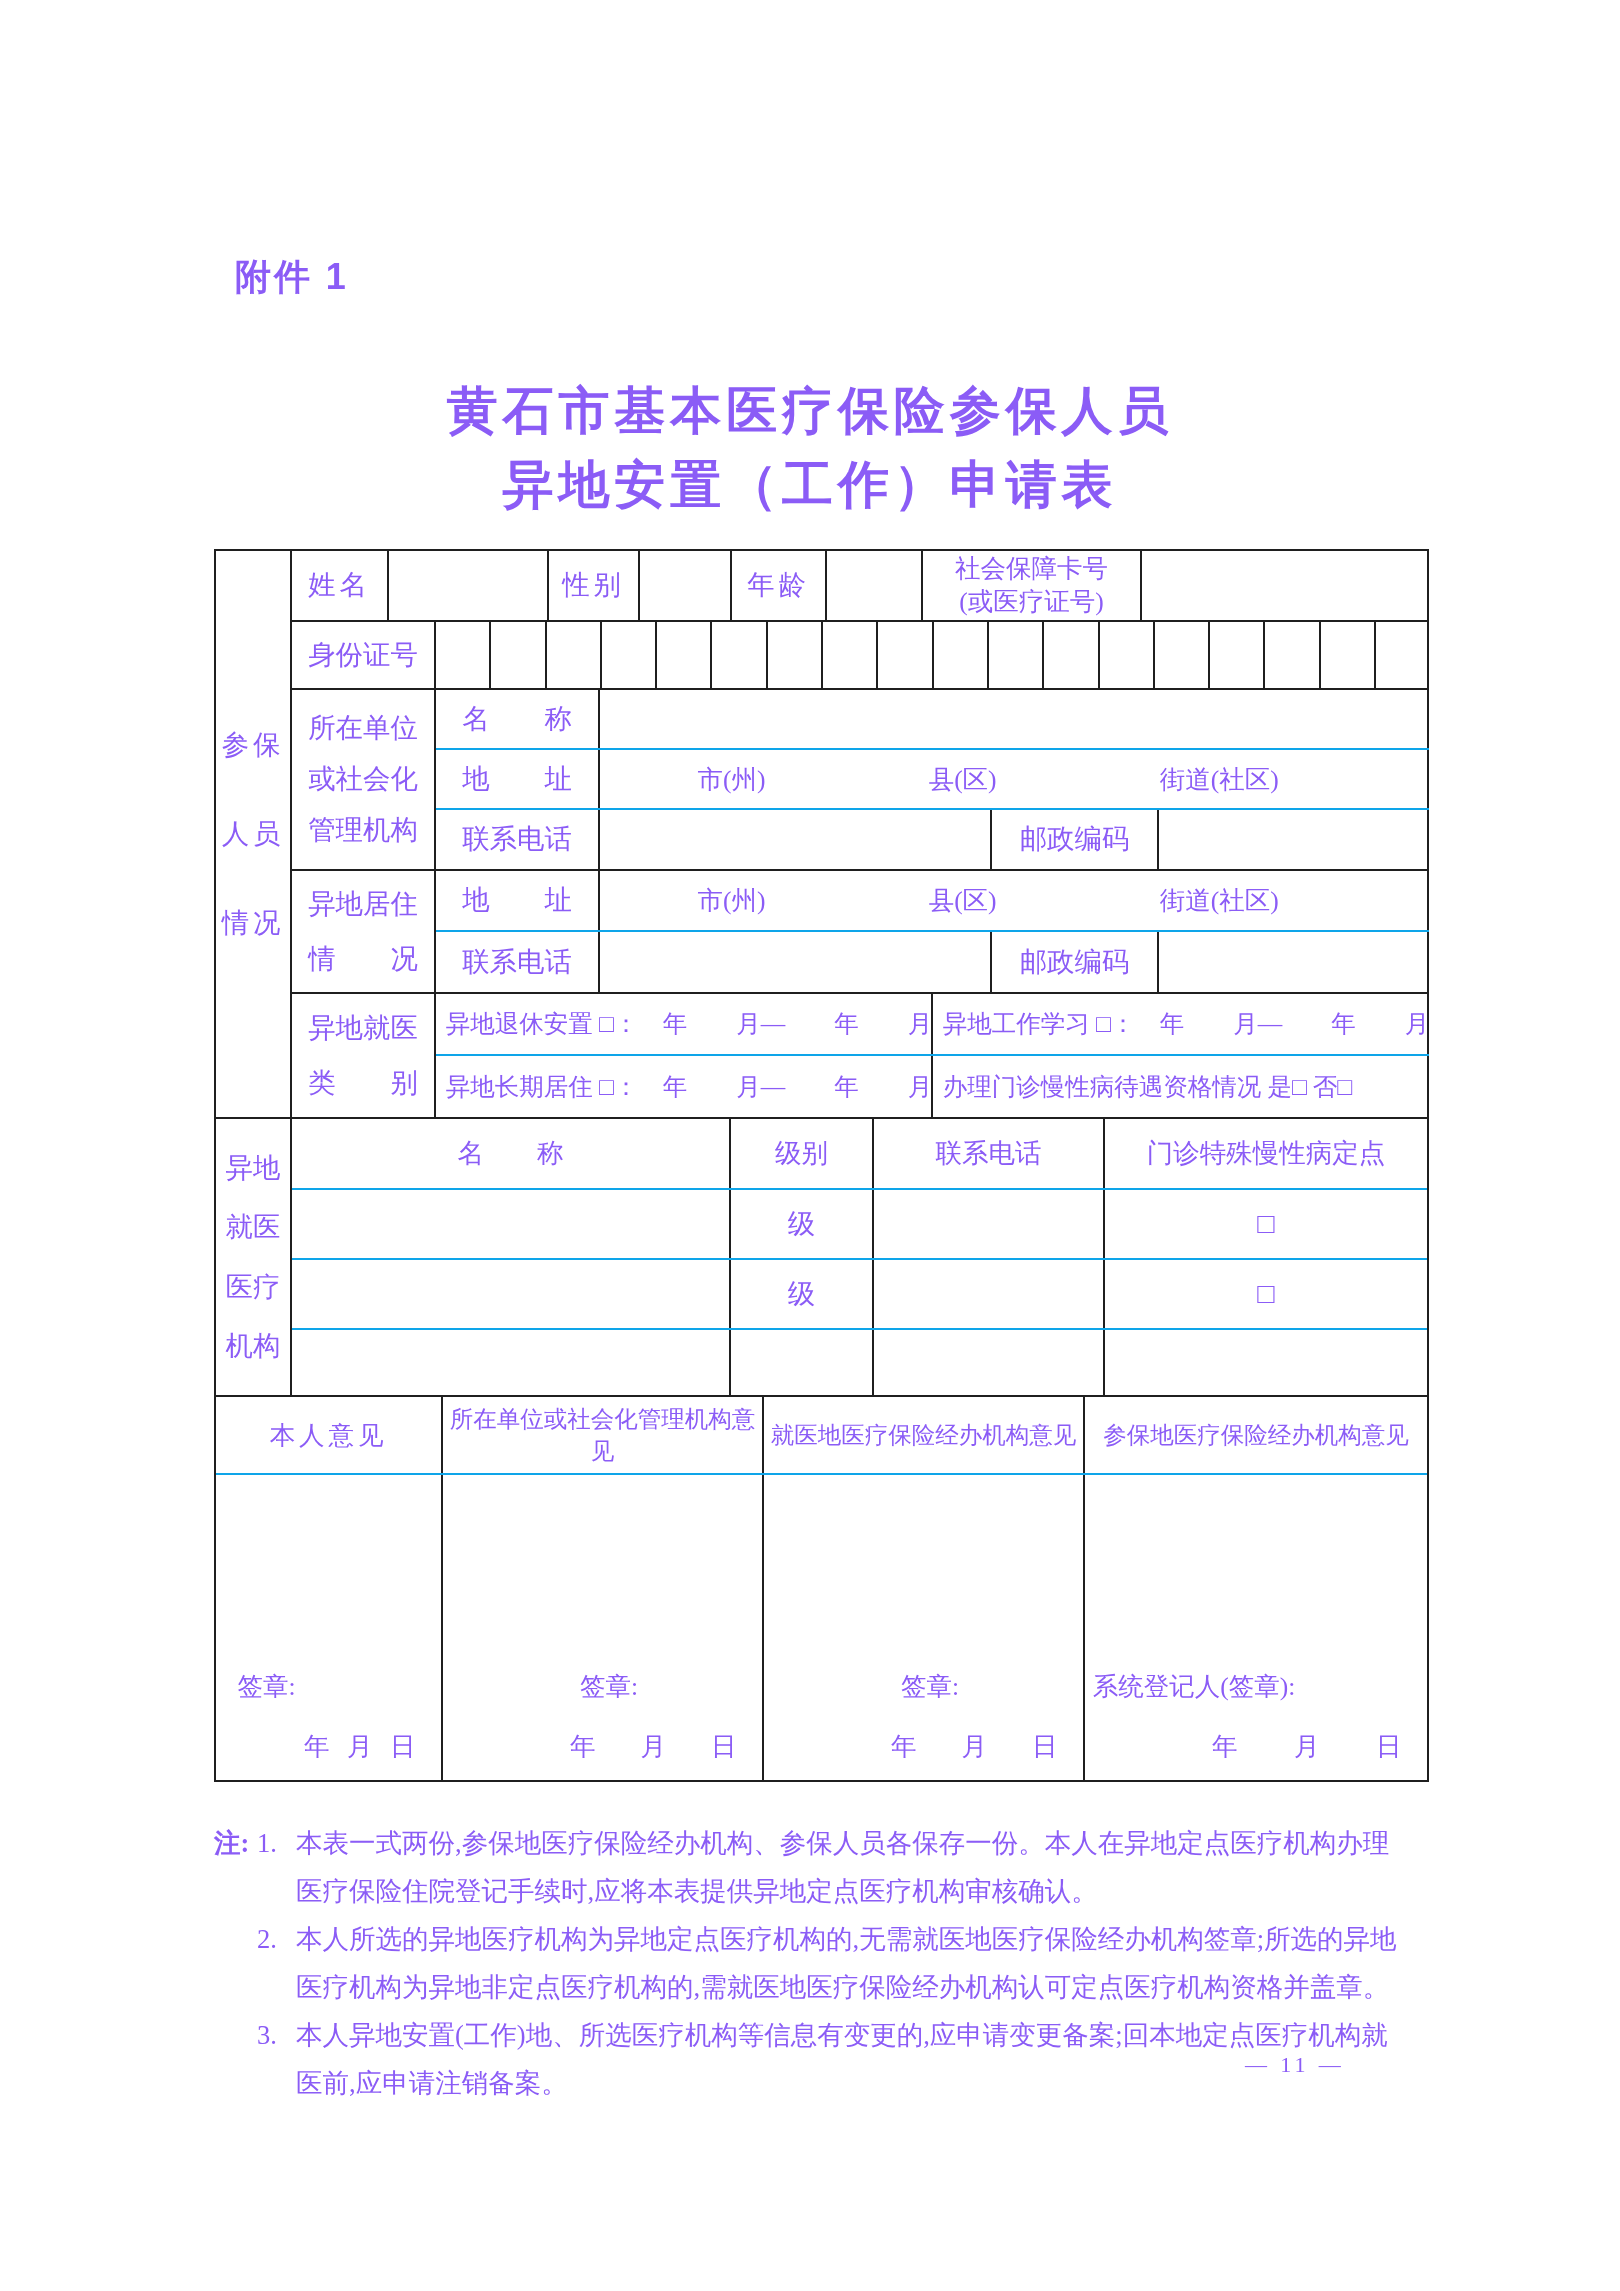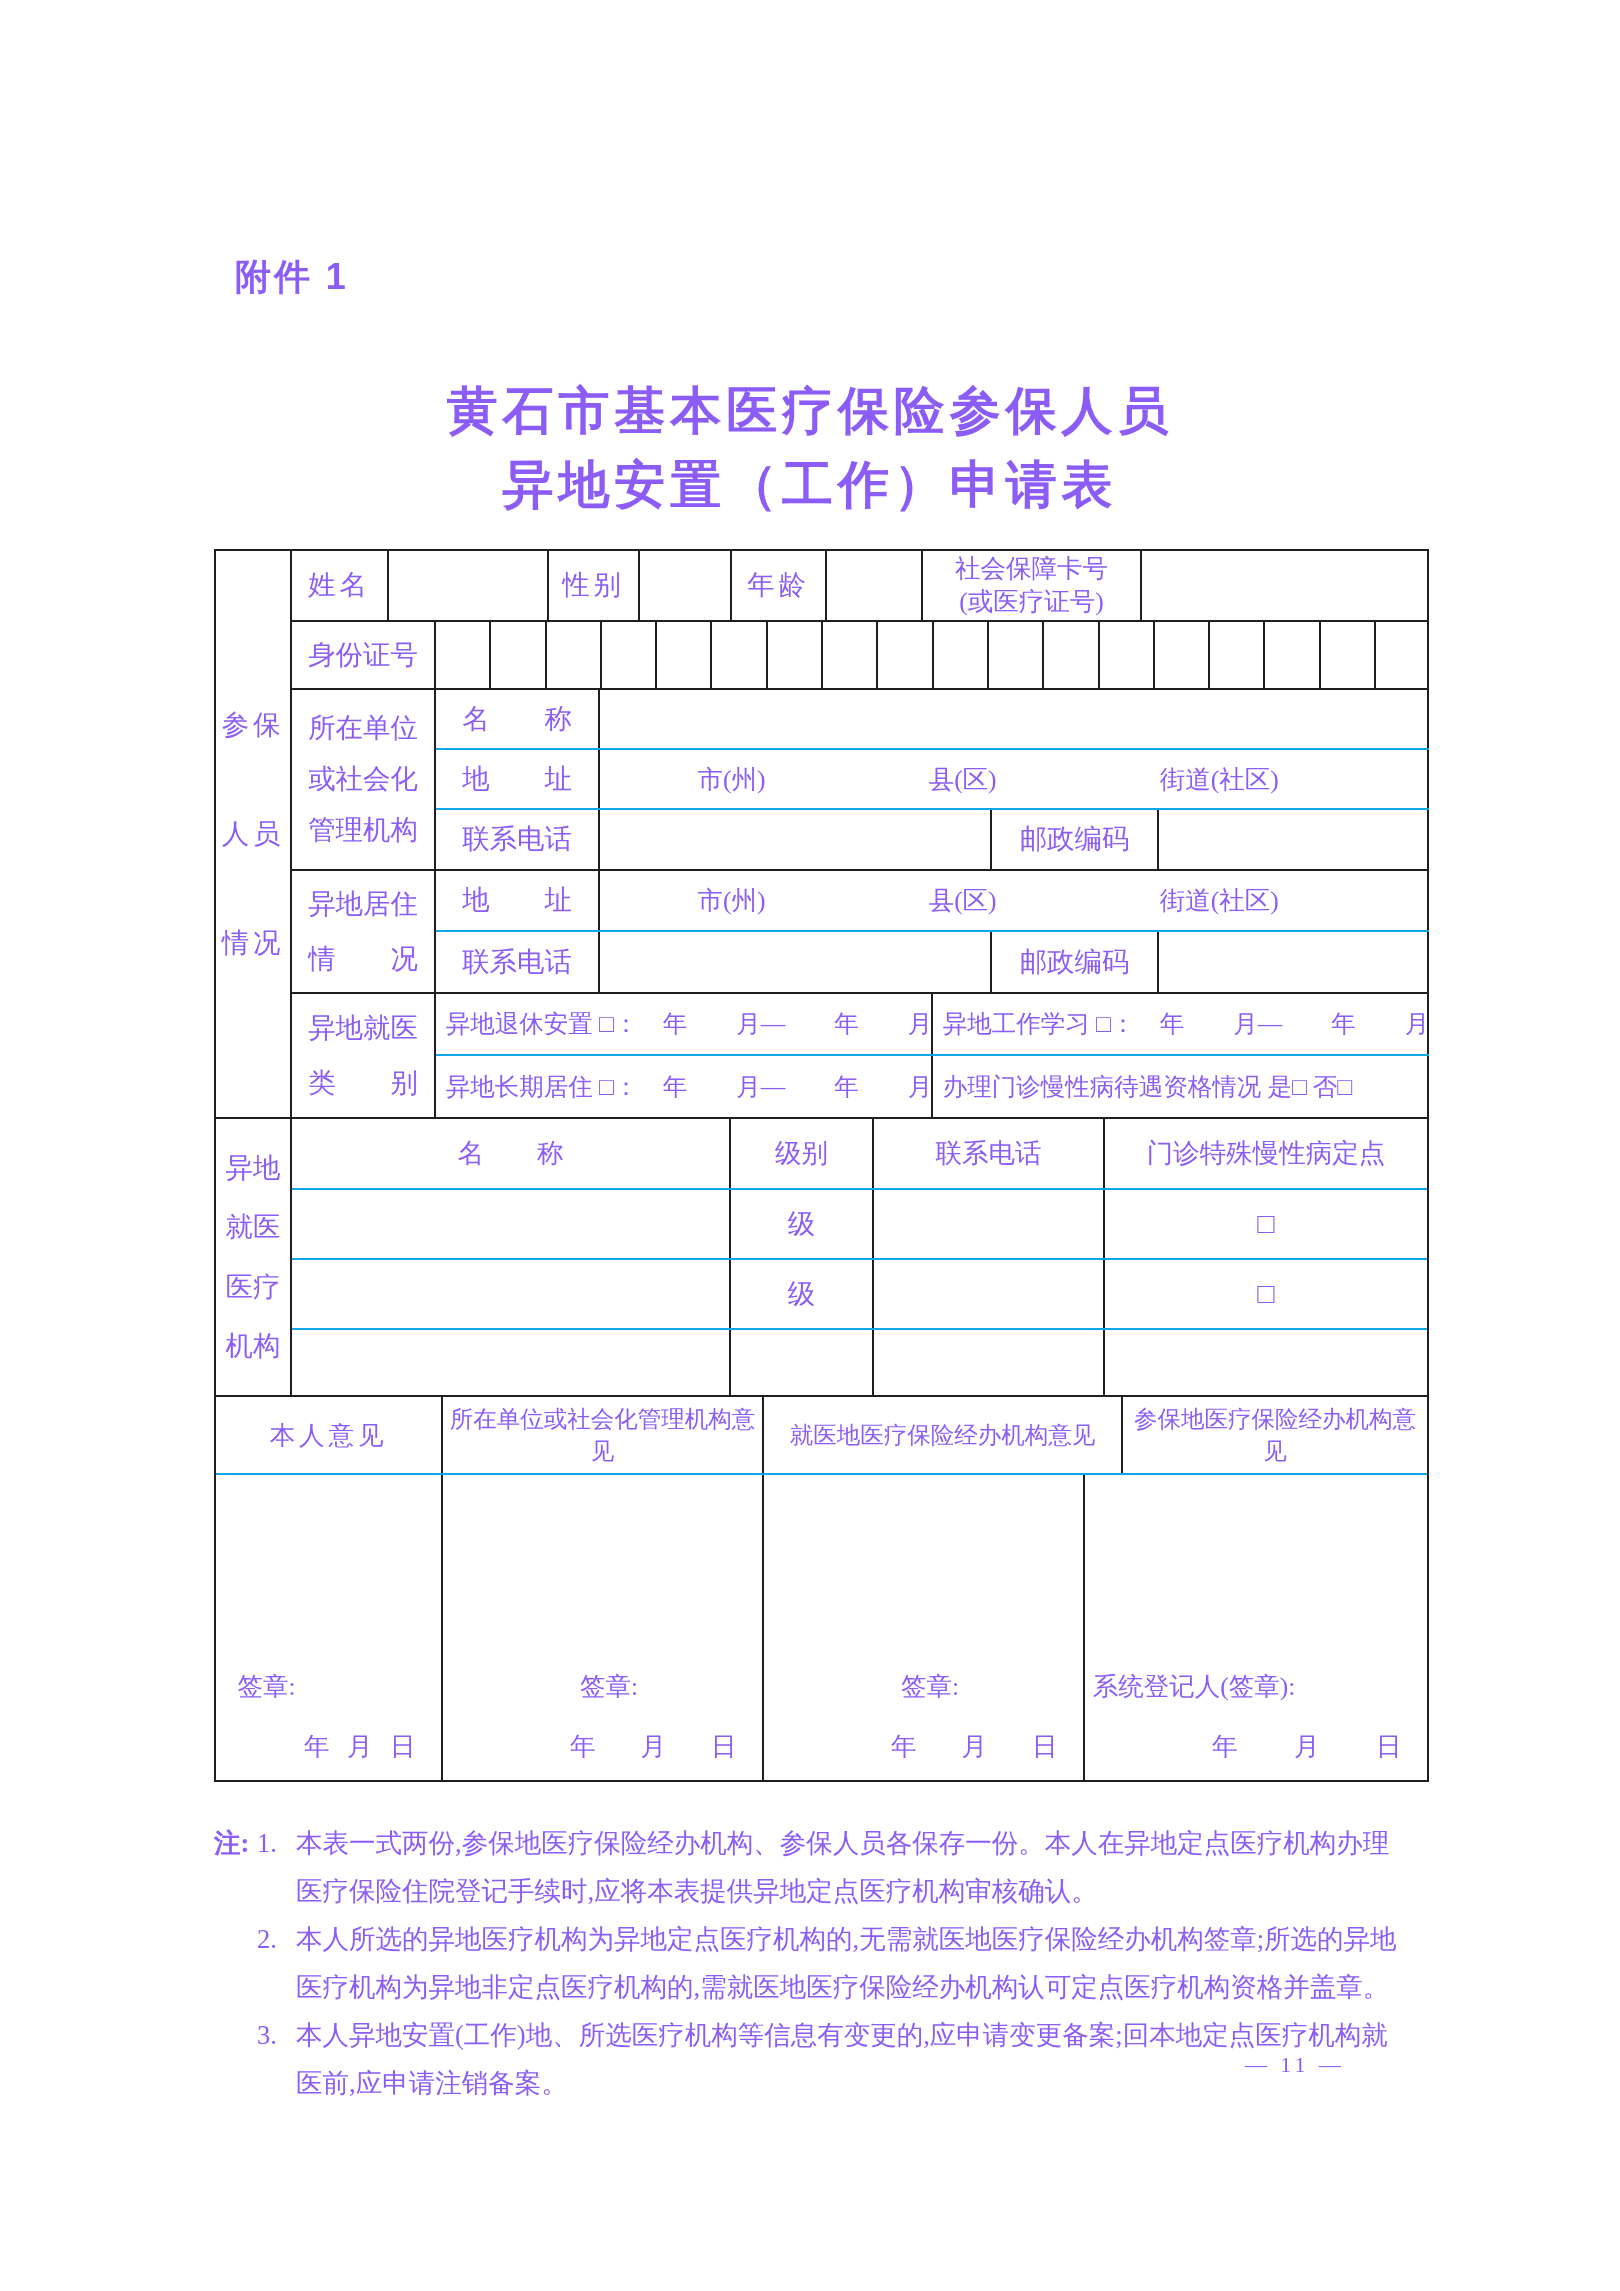--- a/index.html
+++ b/index.html
@@ -56,21 +56,21 @@
   <div class="attachment">附件 1</div>
 
   <div class="title">
     <div>黄石市基本医疗保险参保人员</div>
     <div>异地安置（工作）申请表</div>
   </div>
 
   <div class="tbl">
 
     <div class="fr bb3" style="height:568px">
-      <div class="vlabel br ls4" style="width:76px;gap:73px">
+      <div class="vlabel br ls4" style="width:76px;gap:53px">
         <span>参保</span>
         <span>人员</span>
         <span>情况</span>
       </div>
       <div class="col" style="flex:1">
 
         <div class="fr bb3" style="height:72px">
           <div class="c br ls4" style="width:97px">姓名</div>
           <div class="c br" style="width:160px"></div>
           <div class="c br ls4" style="width:91px">性别</div>
@@ -220,21 +220,21 @@
           <div class="c br" style="width:231px"></div>
           <div class="c" style="flex:1"></div>
         </div>
       </div>
     </div>
 
     <div class="col">
       <div class="fr bb" style="height:78px">
         <div class="c br f26 ls4" style="width:227px">本人意见</div>
         <div class="c br f24" style="width:321px">所在单位或社会化管理机构意见</div>
-        <div class="c br f24" style="width:359px">就医地医疗保险经办机构意见</div>
+        <div class="c br f24" style="width:321px">就医地医疗保险经办机构意见</div>
         <div class="c f24" style="flex:1">参保地医疗保险经办机构意见</div>
       </div>
       <div class="fr" style="height:305px">
         <div class="sigcell br" style="width:227px">
           <div class="seal pl22">签章:</div>
           <div class="sdate">
             <span>年</span>
             <span>月</span>
             <span>日</span>
           </div>

